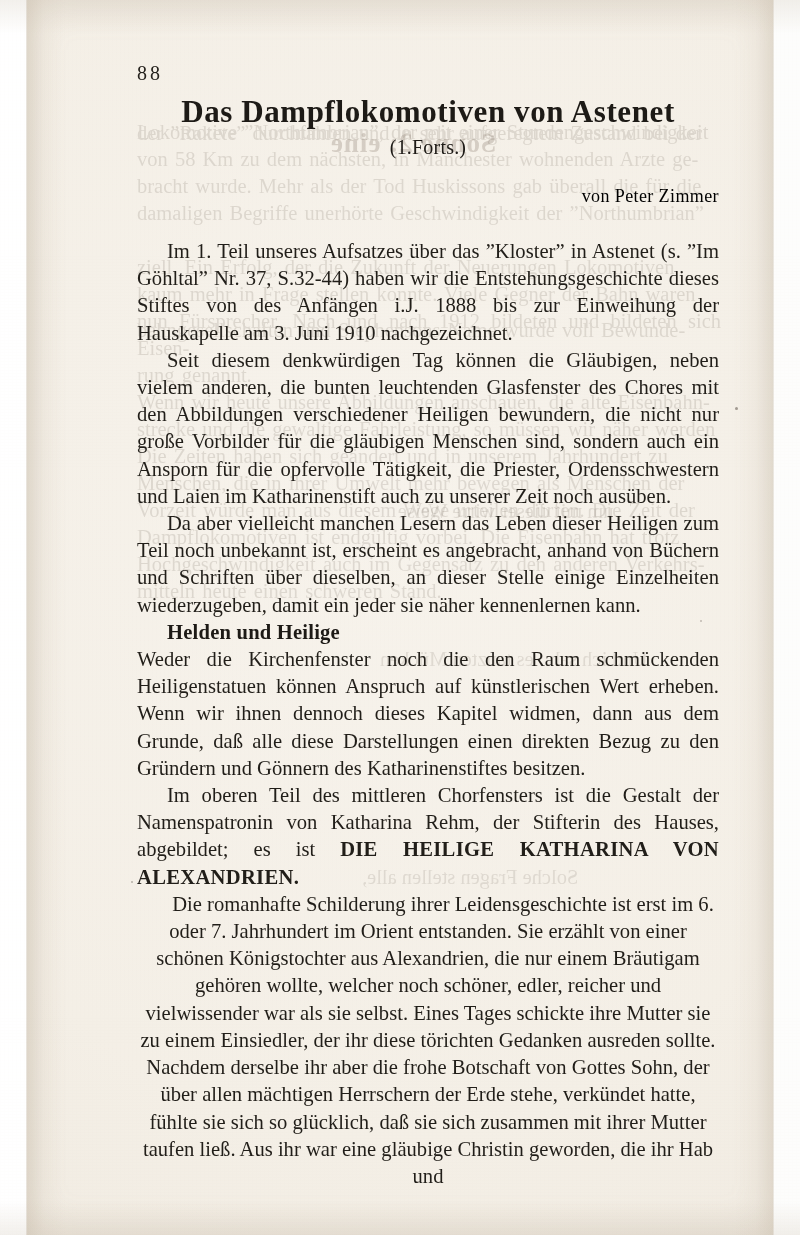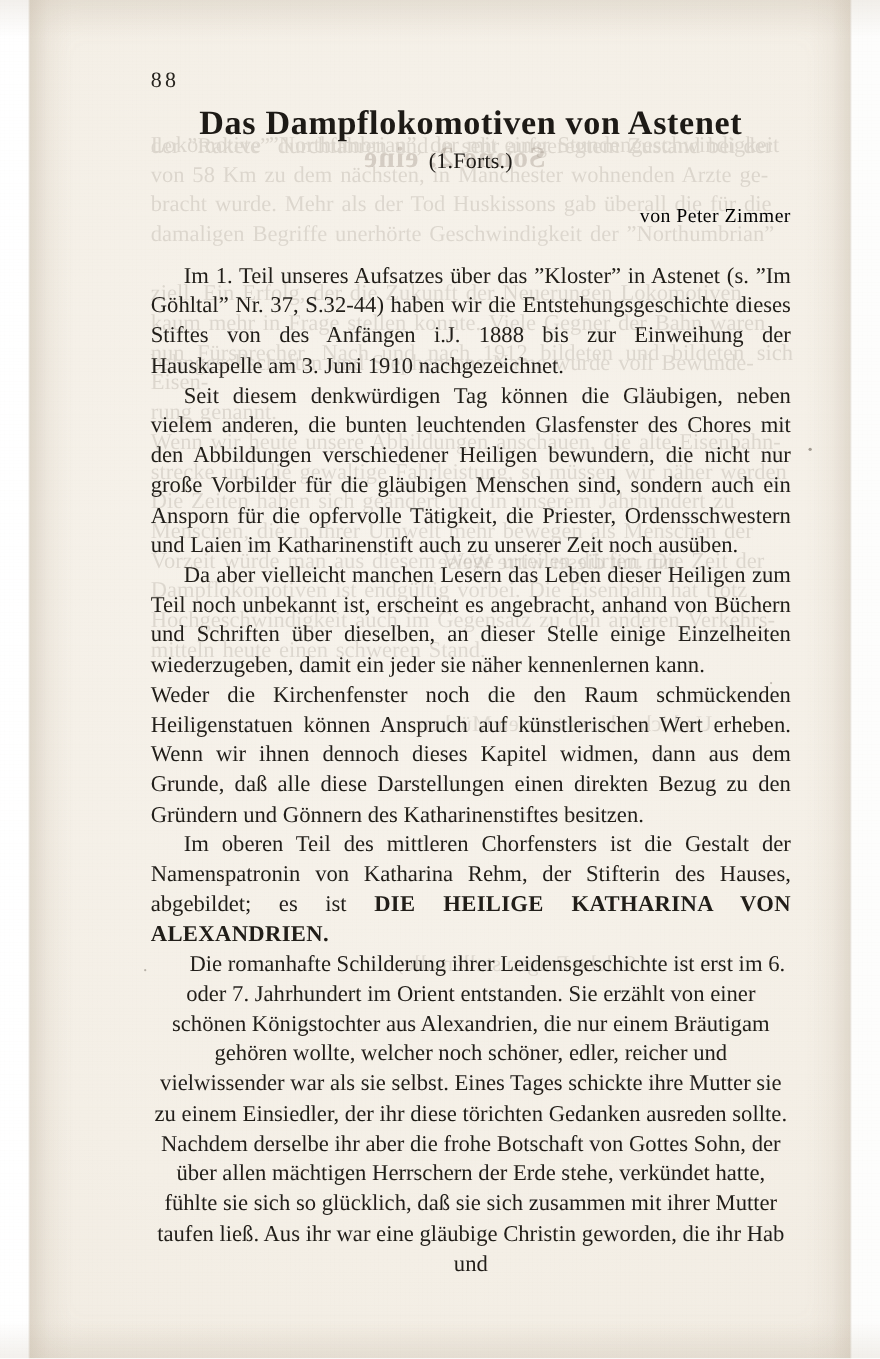--- a/index.html
+++ b/index.html
@@ -279,20 +279,21 @@
       <div class="title-line2">(1.Forts.)</div>
     </div>
 
     <div class="byline">von Peter Zimmer</div>
 
     <div class="body">
       <p>Im 1. Teil unseres Aufsatzes über das ”Kloster” in Astenet (s. ”Im Göhltal” Nr. 37, S.32-44) haben wir die Entstehungsgeschichte dieses Stiftes von des Anfängen i.J. 1888 bis zur Einweihung der Hauskapelle am 3. Juni 1910 nachgezeichnet.</p>
       <p>Seit diesem denkwürdigen Tag können die Gläubigen, neben vielem anderen, die bunten leuchtenden Glasfenster des Chores mit den Abbildungen verschiedener Heiligen bewundern, die nicht nur große Vorbilder für die gläubigen Menschen sind, sondern auch ein Ansporn für die opfervolle Tätigkeit, die Priester, Ordensschwestern und Laien im Katharinenstift auch zu unserer Zeit noch ausüben.</p>
       <p>Da aber vielleicht manchen Lesern das Leben dieser Heiligen zum Teil noch unbekannt ist, erscheint es angebracht, anhand von Büchern und Schriften über dieselben, an dieser Stelle einige Einzelheiten wiederzugeben, damit ein jeder sie näher kennenlernen kann.</p>
 
+      <p class="subhead">Helden und Heilige</p>
 
       <p class="noindent">Weder die Kirchenfenster noch die den Raum schmückenden Heiligenstatuen können Anspruch auf künstlerischen Wert erheben. Wenn wir ihnen dennoch dieses Kapitel widmen, dann aus dem Grunde, daß alle diese Darstellungen einen direkten Bezug zu den Gründern und Gönnern des Katharinenstiftes besitzen.</p>
 
       <p><span>Im oberen Teil des mittleren Chorfensters ist die Gestalt der Namenspatronin von Katharina Rehm, der Stifterin des Hauses, abgebildet; es ist </span><strong class="caps">DIE HEILIGE KATHARINA VON ALEXANDRIEN.</strong></p>
 
       <p>Die romanhafte Schilderung ihrer Leidensgeschichte ist erst im 6. oder 7. Jahrhundert im Orient entstanden. Sie erzählt von einer schönen Königstochter aus Alexandrien, die nur einem Bräutigam gehören wollte, welcher noch schöner, edler, reicher und vielwissender war als sie selbst. Eines Tages schickte ihre Mutter sie zu einem Einsiedler, der ihr diese törichten Gedanken ausreden sollte. Nachdem derselbe ihr aber die frohe Botschaft von Gottes Sohn, der über allen mächtigen Herrschern der Erde stehe, verkündet hatte, fühlte sie sich so glücklich, daß sie sich zusammen mit ihrer Mutter taufen ließ. Aus ihr war eine gläubige Christin geworden, die ihr Hab und</p>
     </div>
 
   </div>
 

